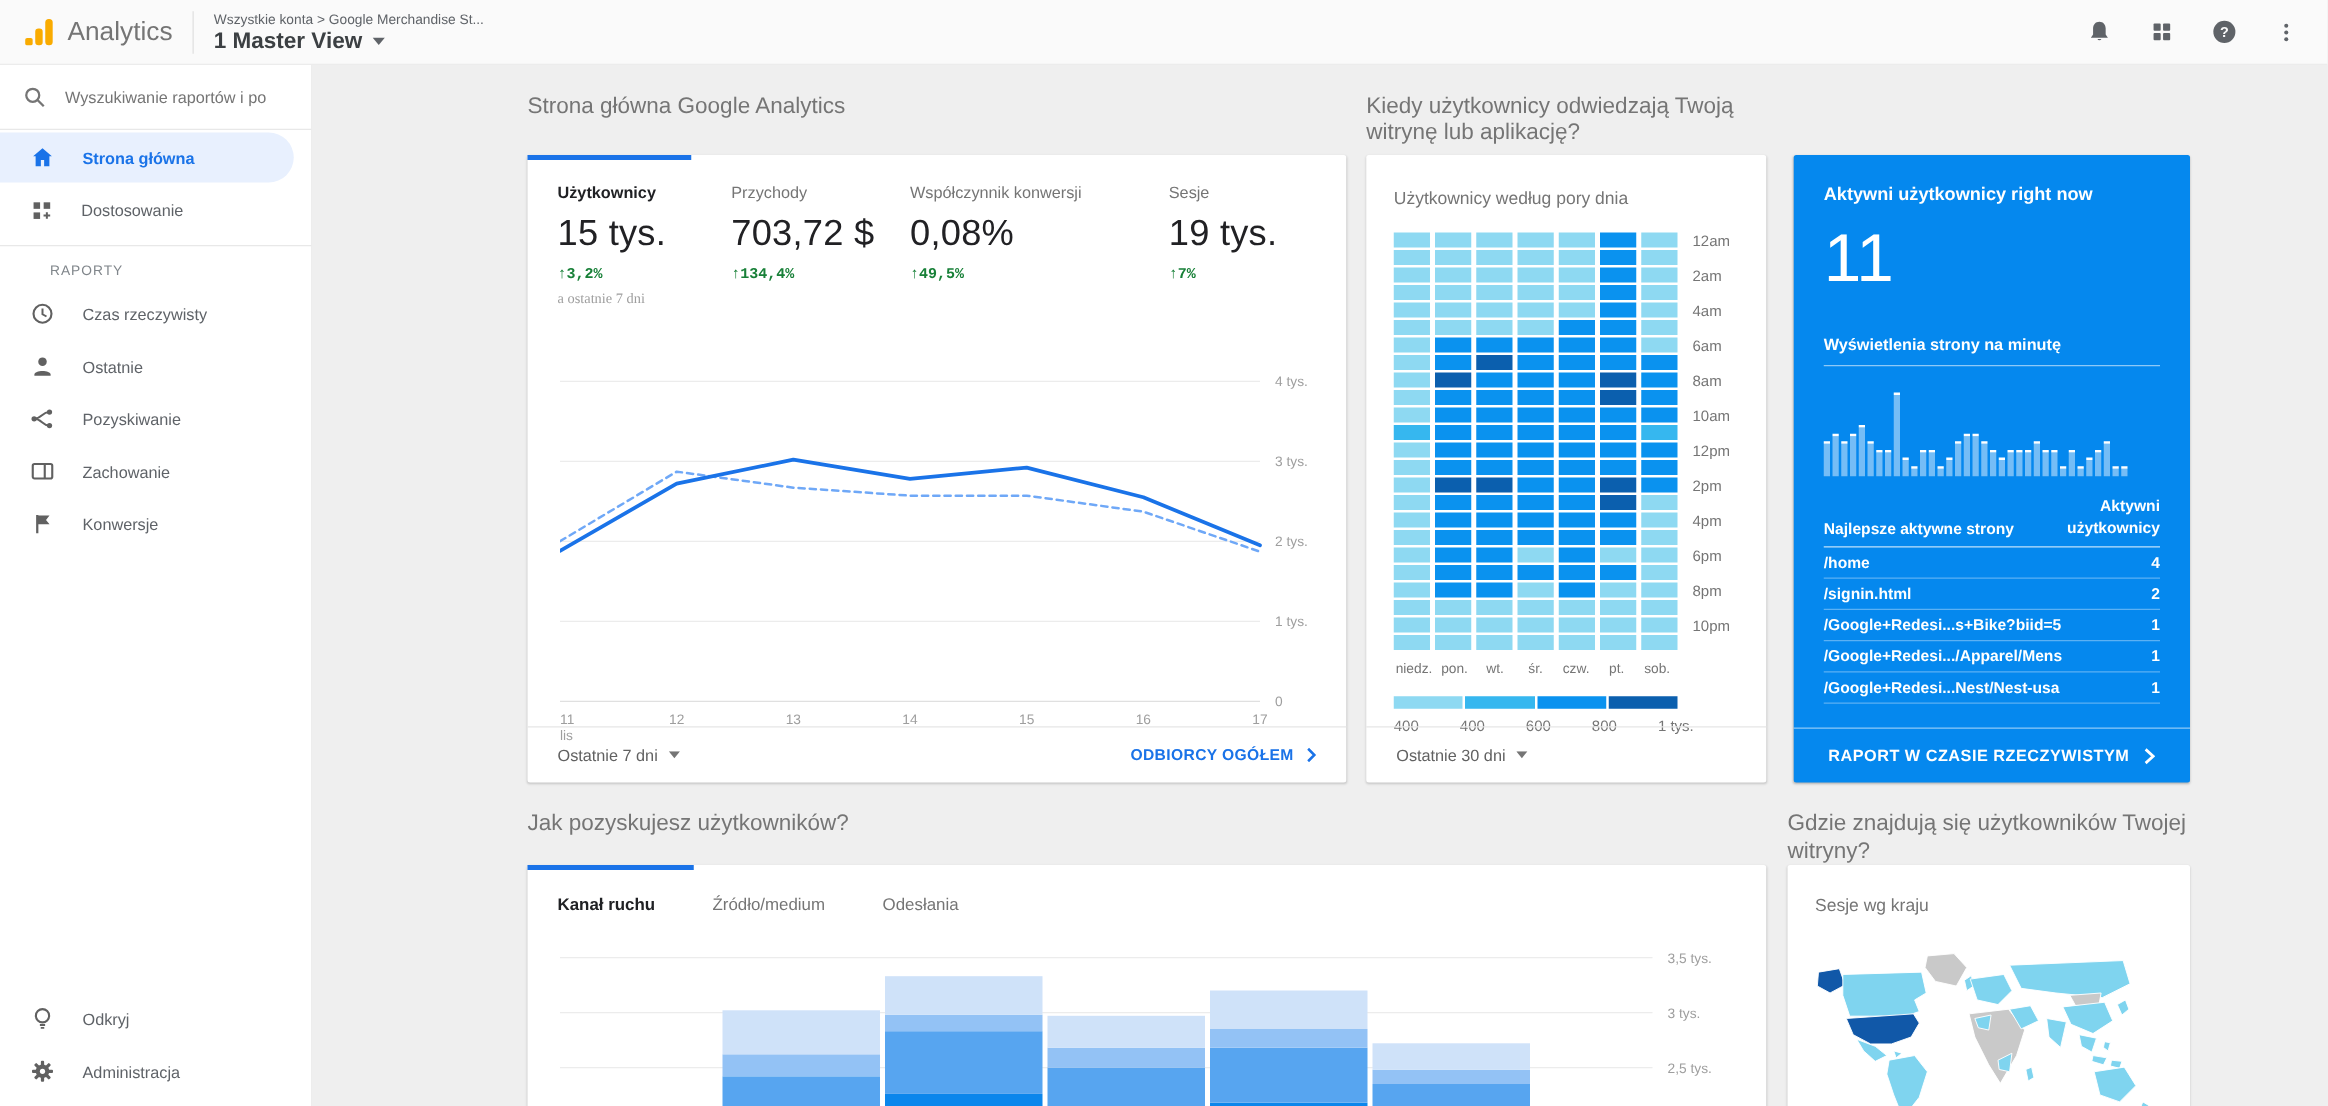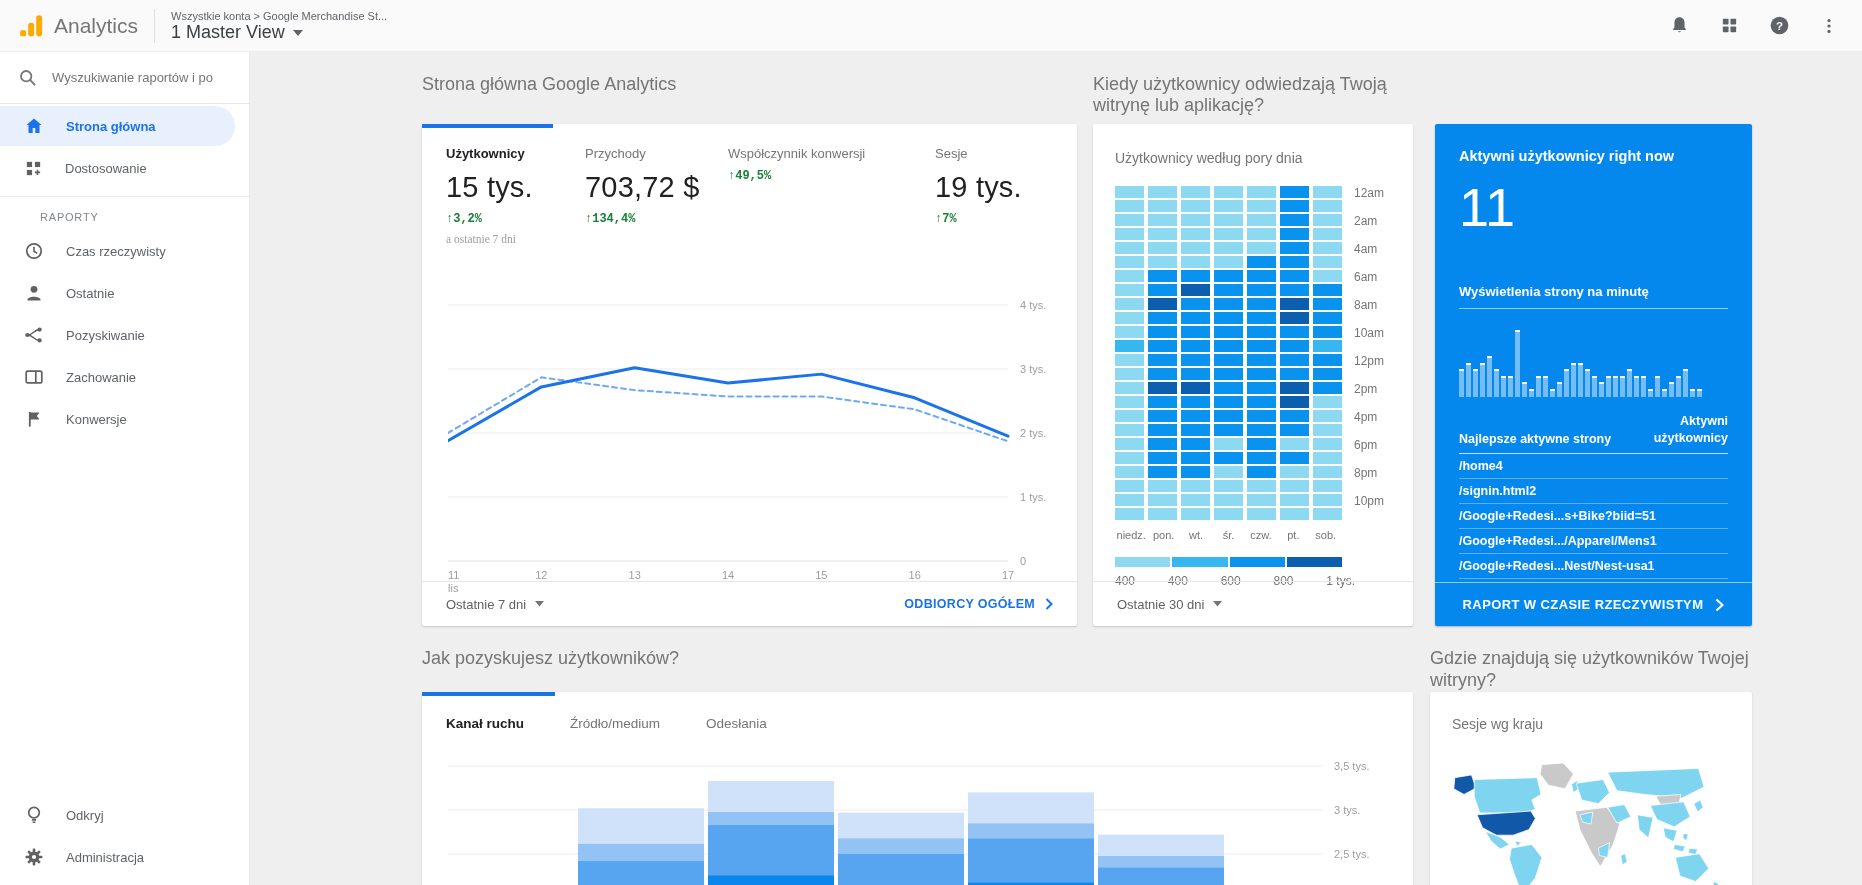--- a/index.html
+++ b/index.html
@@ -8,21 +8,21 @@
 
   
   .topbar { position:absolute; top:0; left:0; right:0; height:52px; background:#fafafa;
             border-bottom:1px solid #ececec; display:flex; align-items:center; z-index:10; }
   .brand { display:flex; align-items:center; padding-left:18px; }
   .brand-text { font-size:21px; color:#757575; margin-left:10px; }
   .tb-divider { width:1px; height:34px; background:#e0e0e0; margin:0 16px; }
   .account { cursor:pointer; }
   .crumb { font-size:11px; color:#5f6368; margin-top:2px; }
   .view-row { display:flex; align-items:center; gap:8px; }
-  .view-name { font-size:18px; color:#3c4043; }
+  .view-name { font-size:18px; color:#3c4043;font-weight:bold; }
   .tb-right { margin-left:auto; display:flex; align-items:center; gap:30px; padding-right:24px; }
   .tb-icon { cursor:pointer; display:flex; align-items:center; }
 
   
   .sidebar { position:absolute; top:52px; left:0; bottom:0; width:250px; background:#fff;
              border-right:1px solid #e8e8e8; }
   .search-row { height:52px; display:flex; align-items:center; padding-left:18px;
                 border-bottom:1px solid #e8e8e8; }
   .search-row input { border:none; outline:none; background:transparent; font-size:13px;
                       color:#5f6368; margin-left:14px; width:178px;
@@ -89,31 +89,31 @@
   .hm-days div { width:33px; font-size:11px; color:#757575; text-align:center; white-space:nowrap; }
   .hm-legend { display:flex; gap:2px; width:227px; height:10px; margin-top:16px; }
   .hm-legend div { flex:1; }
   .hm-ticks { display:flex; justify-content:space-between; width:240px; margin-top:7px;
               font-size:12px; color:#757575; }
 
   
   .rt-pad { padding:24px 24px 0; }
   .rt-title { font-size:14.5px; font-weight:bold; }
   .rt-count { font-size:54px; font-weight:400; margin-top:12px; }
-  .rt-sub { margin-top:46px; font-size:13px; font-weight:bold; padding-bottom:9px;
+  .rt-sub { margin-top:30px; font-size:13px; font-weight:bold; padding-bottom:9px;
             border-bottom:1px solid rgba(255,255,255,0.55); }
   .spark { height:78px; margin-top:10px; display:flex; align-items:flex-end; gap:2px; }
   .spark .sbar { width:5px; display:flex; flex-direction:column; }
   .spark .cap { height:2px; background:#fff; }
   .spark .fill { background:rgba(255,255,255,0.45); }
   .rt-table { margin-top:16px; }
   .rt-thead { display:flex; justify-content:space-between; align-items:flex-end; font-size:12.5px;
               font-weight:bold; padding-bottom:7px; border-bottom:1px solid rgba(255,255,255,0.75); }
   .rt-thead .right { width:92px; text-align:right; line-height:1.3; }
-  .rt-row { display:flex; align-items:center; height:25px;
+  .rt-row { display:flex; justify-content:space-between; align-items:center; height:25px;
             font-size:12.5px; font-weight:bold; border-bottom:1px solid rgba(255,255,255,0.35);
             cursor:pointer; }
   .rt-footer { position:absolute; bottom:0; left:0; right:0; height:44px;
                border-top:1px solid rgba(255,255,255,0.55); display:flex; align-items:center;
                justify-content:center; gap:12px; font-size:13px; font-weight:bold;
                letter-spacing:0.4px; cursor:pointer; }
 
   
   .tabs { display:flex; gap:46px; padding:24px 24px 0; }
   .tab { font-size:13.5px; color:#757575; cursor:pointer; }
@@ -292,20 +292,21 @@
           <div class="mdelta"><span>↑</span><span>3,2%</span></div>
           <div class="mnote">a ostatnie 7 dni</div>
         </div>
         <div class="metric m2">
           <div class="mlabel">Przychody</div>
           <div class="mvalue">703,72 $</div>
           <div class="mdelta"><span>↑</span><span>134,4%</span></div>
         </div>
         <div class="metric m3">
           <div class="mlabel">Współczynnik konwersji</div>
+          <div class="mvalue">0,08%</div>
           <div class="mdelta"><span>↑</span><span>49,5%</span></div>
         </div>
         <div class="metric">
           <div class="mlabel">Sesje</div>
           <div class="mvalue">19 tys.</div>
           <div class="mdelta"><span>↑</span><span>7%</span></div>
         </div>
       </div>
       <div class="line-chart-wrap">
         <svg id="users-trend-svg" width="621" height="336" viewBox="0 0 621 336">

